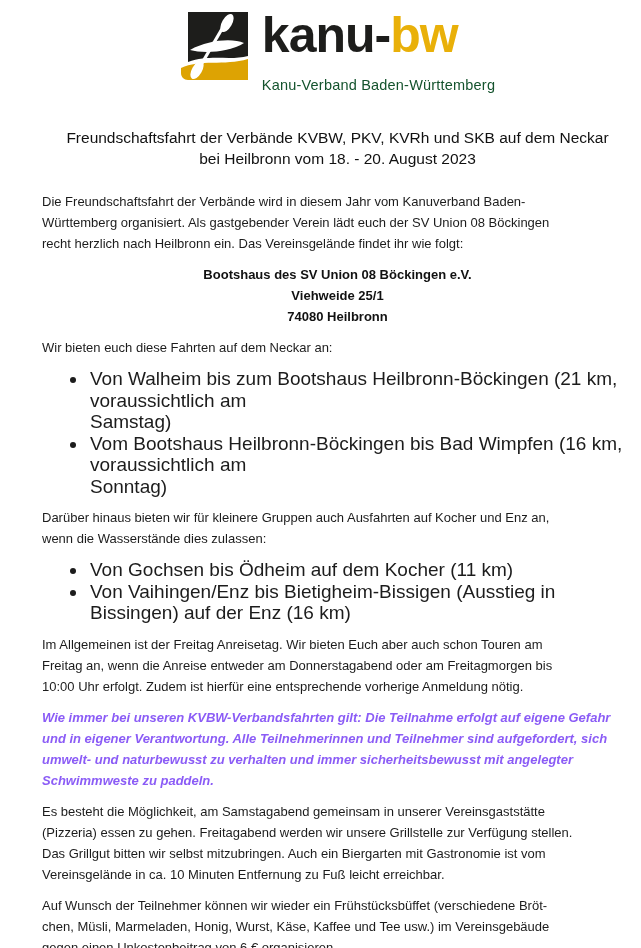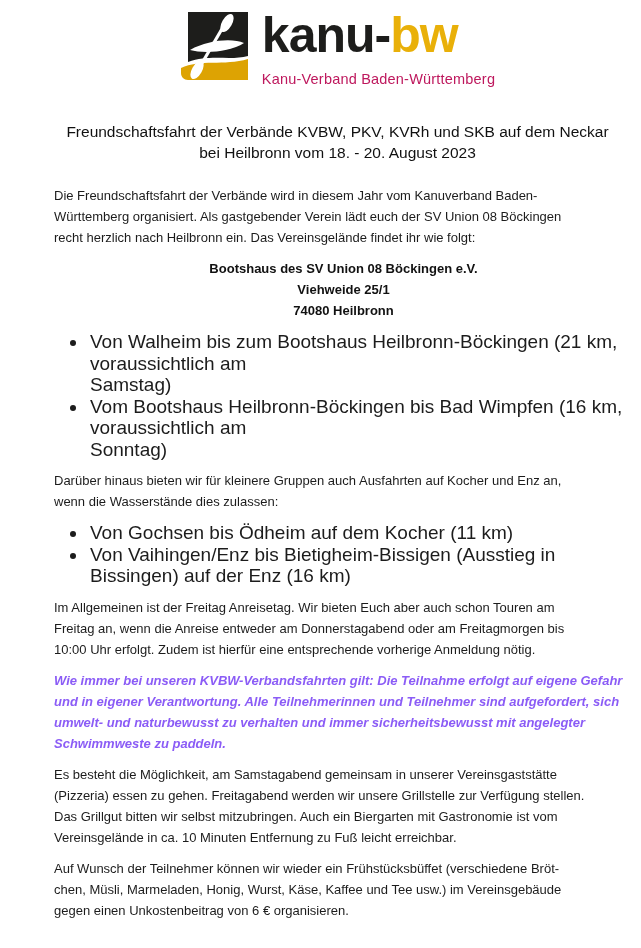--- a/index.html
+++ b/index.html
@@ -19,32 +19,32 @@
   }
   .logo-icon { flex: 0 0 auto; display: block; }
   .logo-textcol { display: flex; flex-direction: column; }
   .brand {
     font-size: 50px; font-weight: 700; line-height: 0.92;
     letter-spacing: -1px; white-space: nowrap;
   }
   .brand-dark { color: #1d1d1b; }
   .brand-yellow { color: #e9b009; }
   .brand-sub {
-    font-size: 14.5px; color: #be185d; margin-top: 13px; letter-spacing: 0.2px;
+    font-size: 14.5px; color: #14532d; margin-top: 19px; letter-spacing: 0.2px;
     white-space: nowrap;
     text-align: right;
   }
 
   
   h1.doc-title {
     font-size: 15.5px; font-weight: 400; text-align: center;
     line-height: 21px; margin: 0 0 22px 0; white-space: pre-line; color: #111;
   }
   p.doc-par {
-    font-size: 13px; line-height: 21px; margin: 0 0 10px 12px;
+    font-size: 13px; line-height: 21px; margin: 0 0 10px 0;
     white-space: pre-line;
   }
   p.address { font-weight: 700; text-align: center; color: #111; }
   p.disclaimer { font-style: italic; font-weight: 700; color: #8b5cf6; }
   ul.doc-list { margin: 0 0 10px 0; padding-left: 46px; list-style: disc; }
   ul.doc-list li {
     font-size: 19px; line-height: 21.5px; white-space: pre-line;
     padding-left: 2px;
   }
 </style>
@@ -72,20 +72,21 @@
 bei Heilbronn vom 18. - 20. August 2023</h1>
 
   <p class="doc-par">Die Freundschaftsfahrt der Verbände wird in diesem Jahr vom Kanuverband Baden-
 Württemberg organisiert. Als gastgebender Verein lädt euch der SV Union 08 Böckingen
 recht herzlich nach Heilbronn ein. Das Vereinsgelände findet ihr wie folgt:</p>
 
   <p class="doc-par address">Bootshaus des SV Union 08 Böckingen e.V.
 Viehweide 25/1
 74080 Heilbronn</p>
 
+  <p class="doc-par">Wir bieten euch diese Fahrten auf dem Neckar an:</p>
 
   <ul class="doc-list">
     <li>Von Walheim bis zum Bootshaus Heilbronn-Böckingen (21 km, voraussichtlich am
 Samstag)</li>
     <li>Vom Bootshaus Heilbronn-Böckingen bis Bad Wimpfen (16 km, voraussichtlich am
 Sonntag)</li>
   </ul>
 
   <p class="doc-par">Darüber hinaus bieten wir für kleinere Gruppen auch Ausfahrten auf Kocher und Enz an,
 wenn die Wasserstände dies zulassen:</p>

